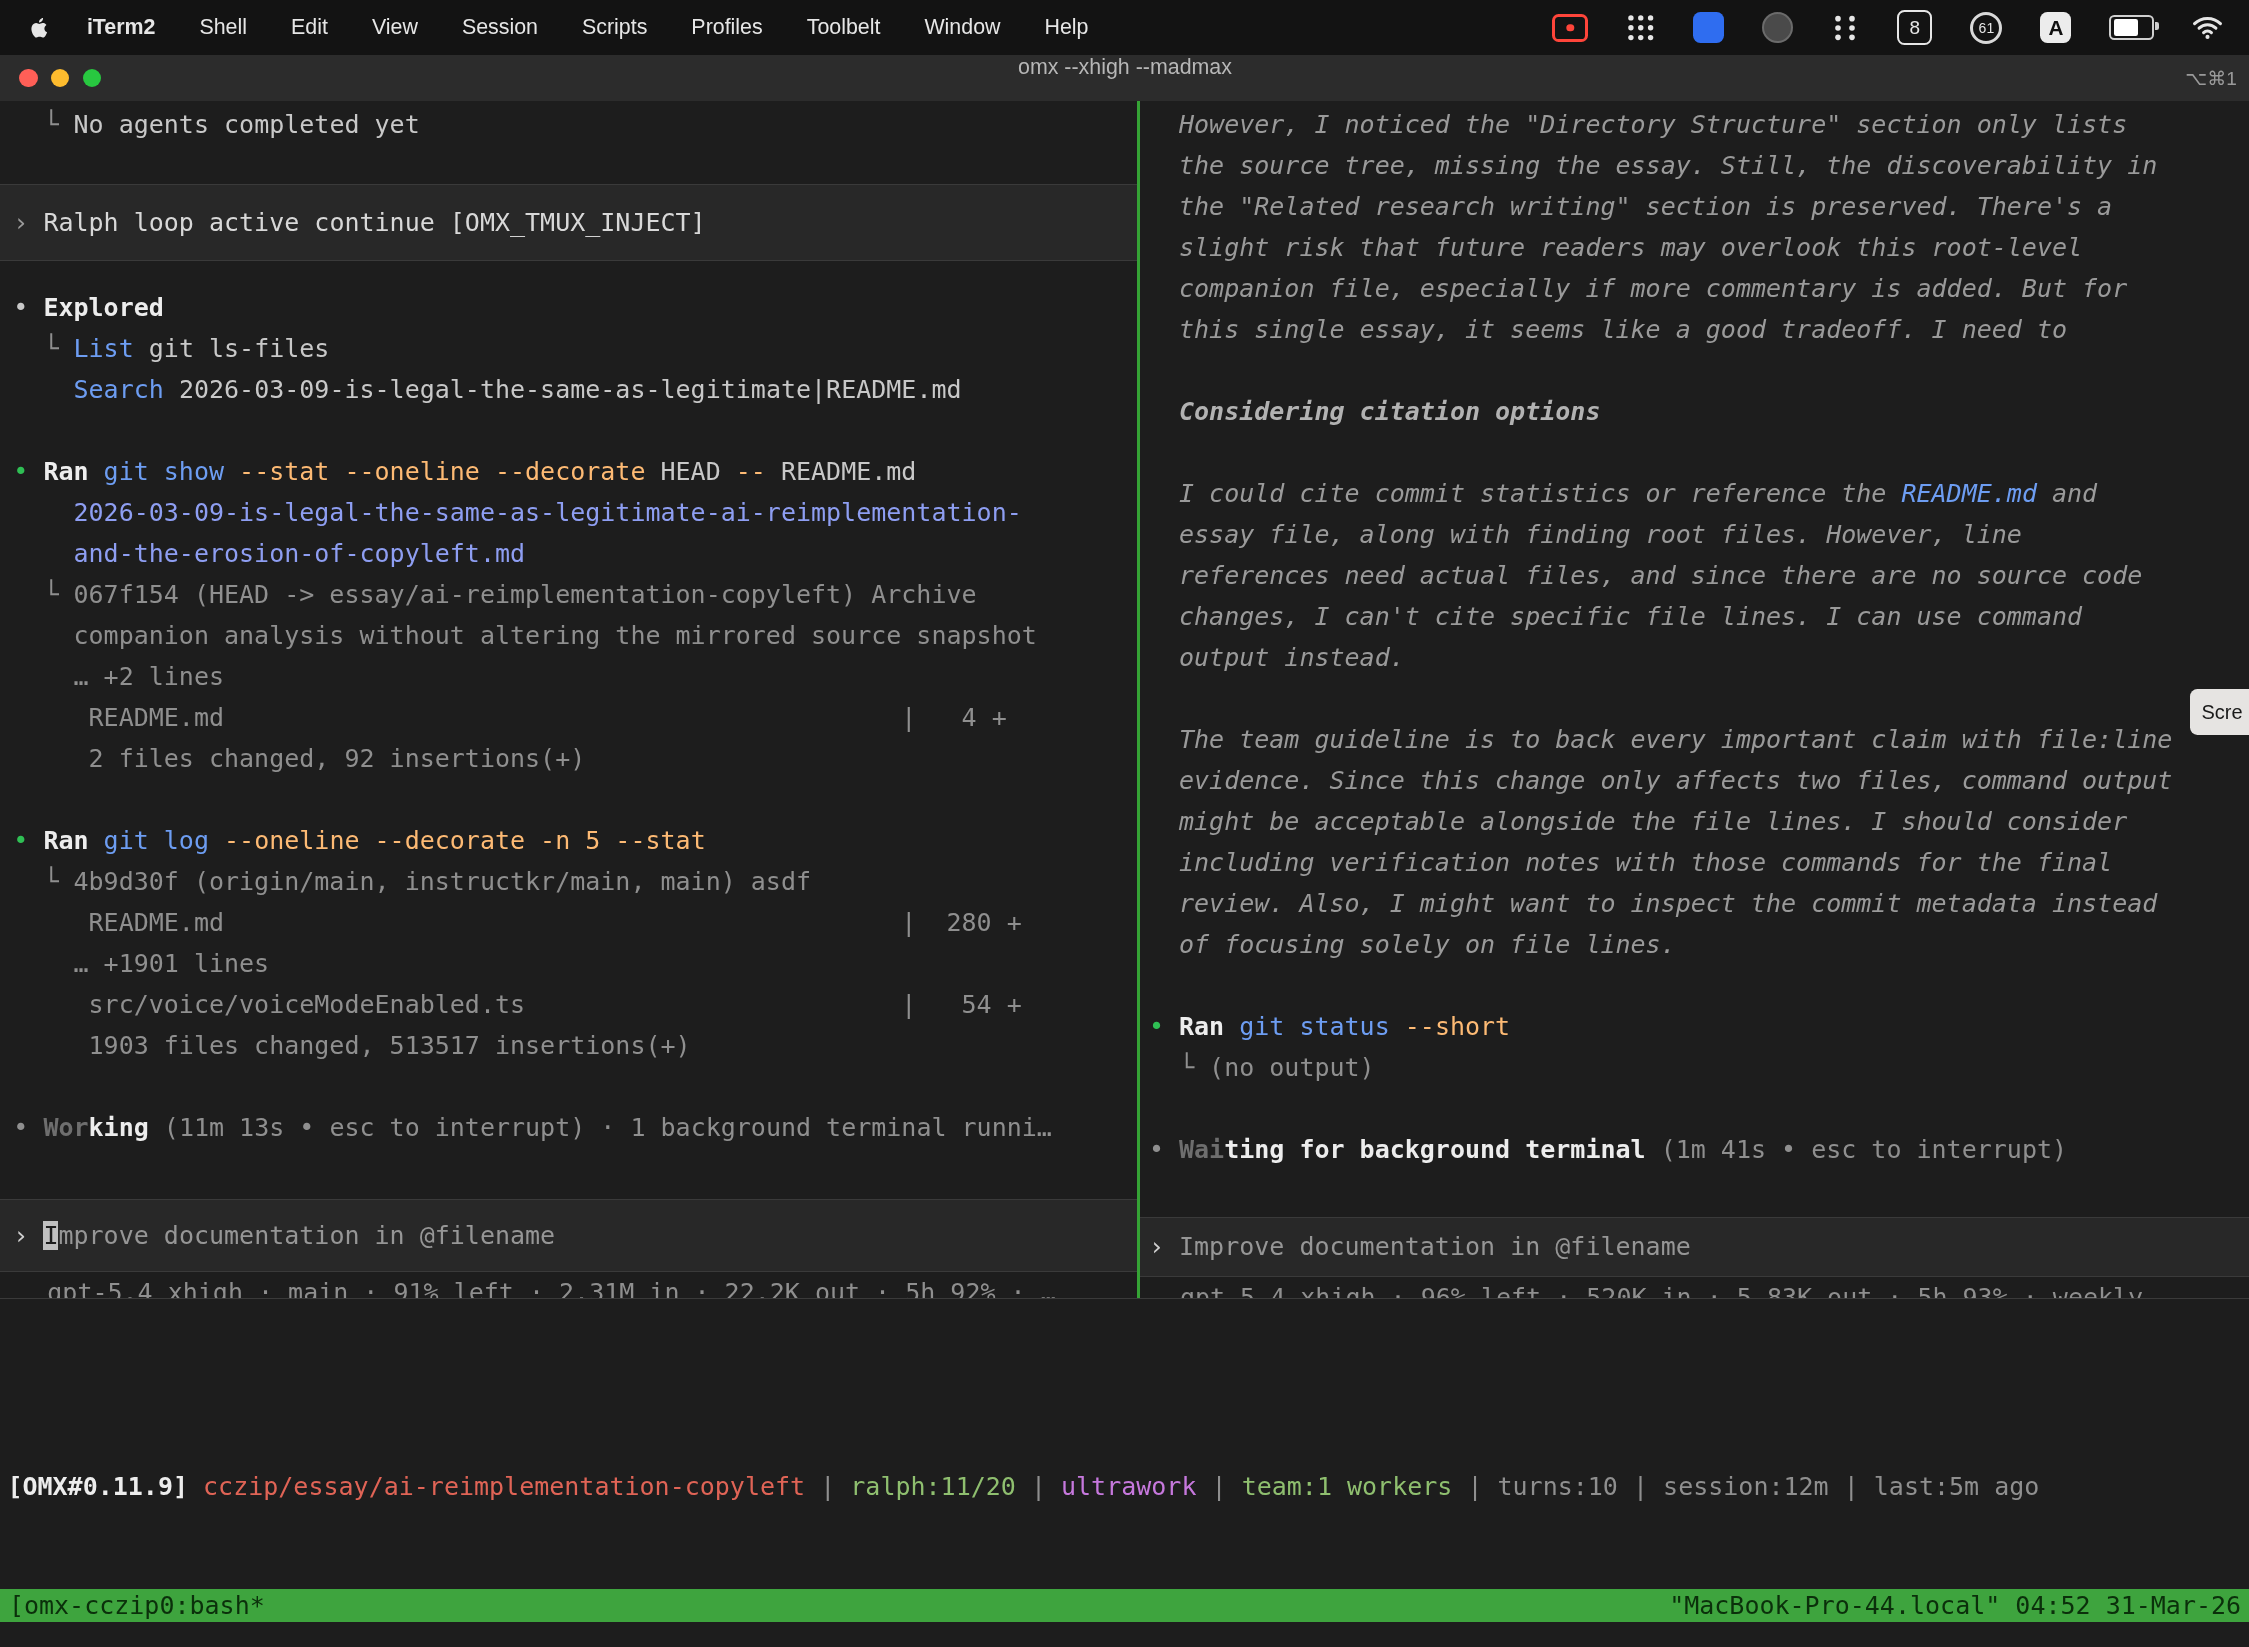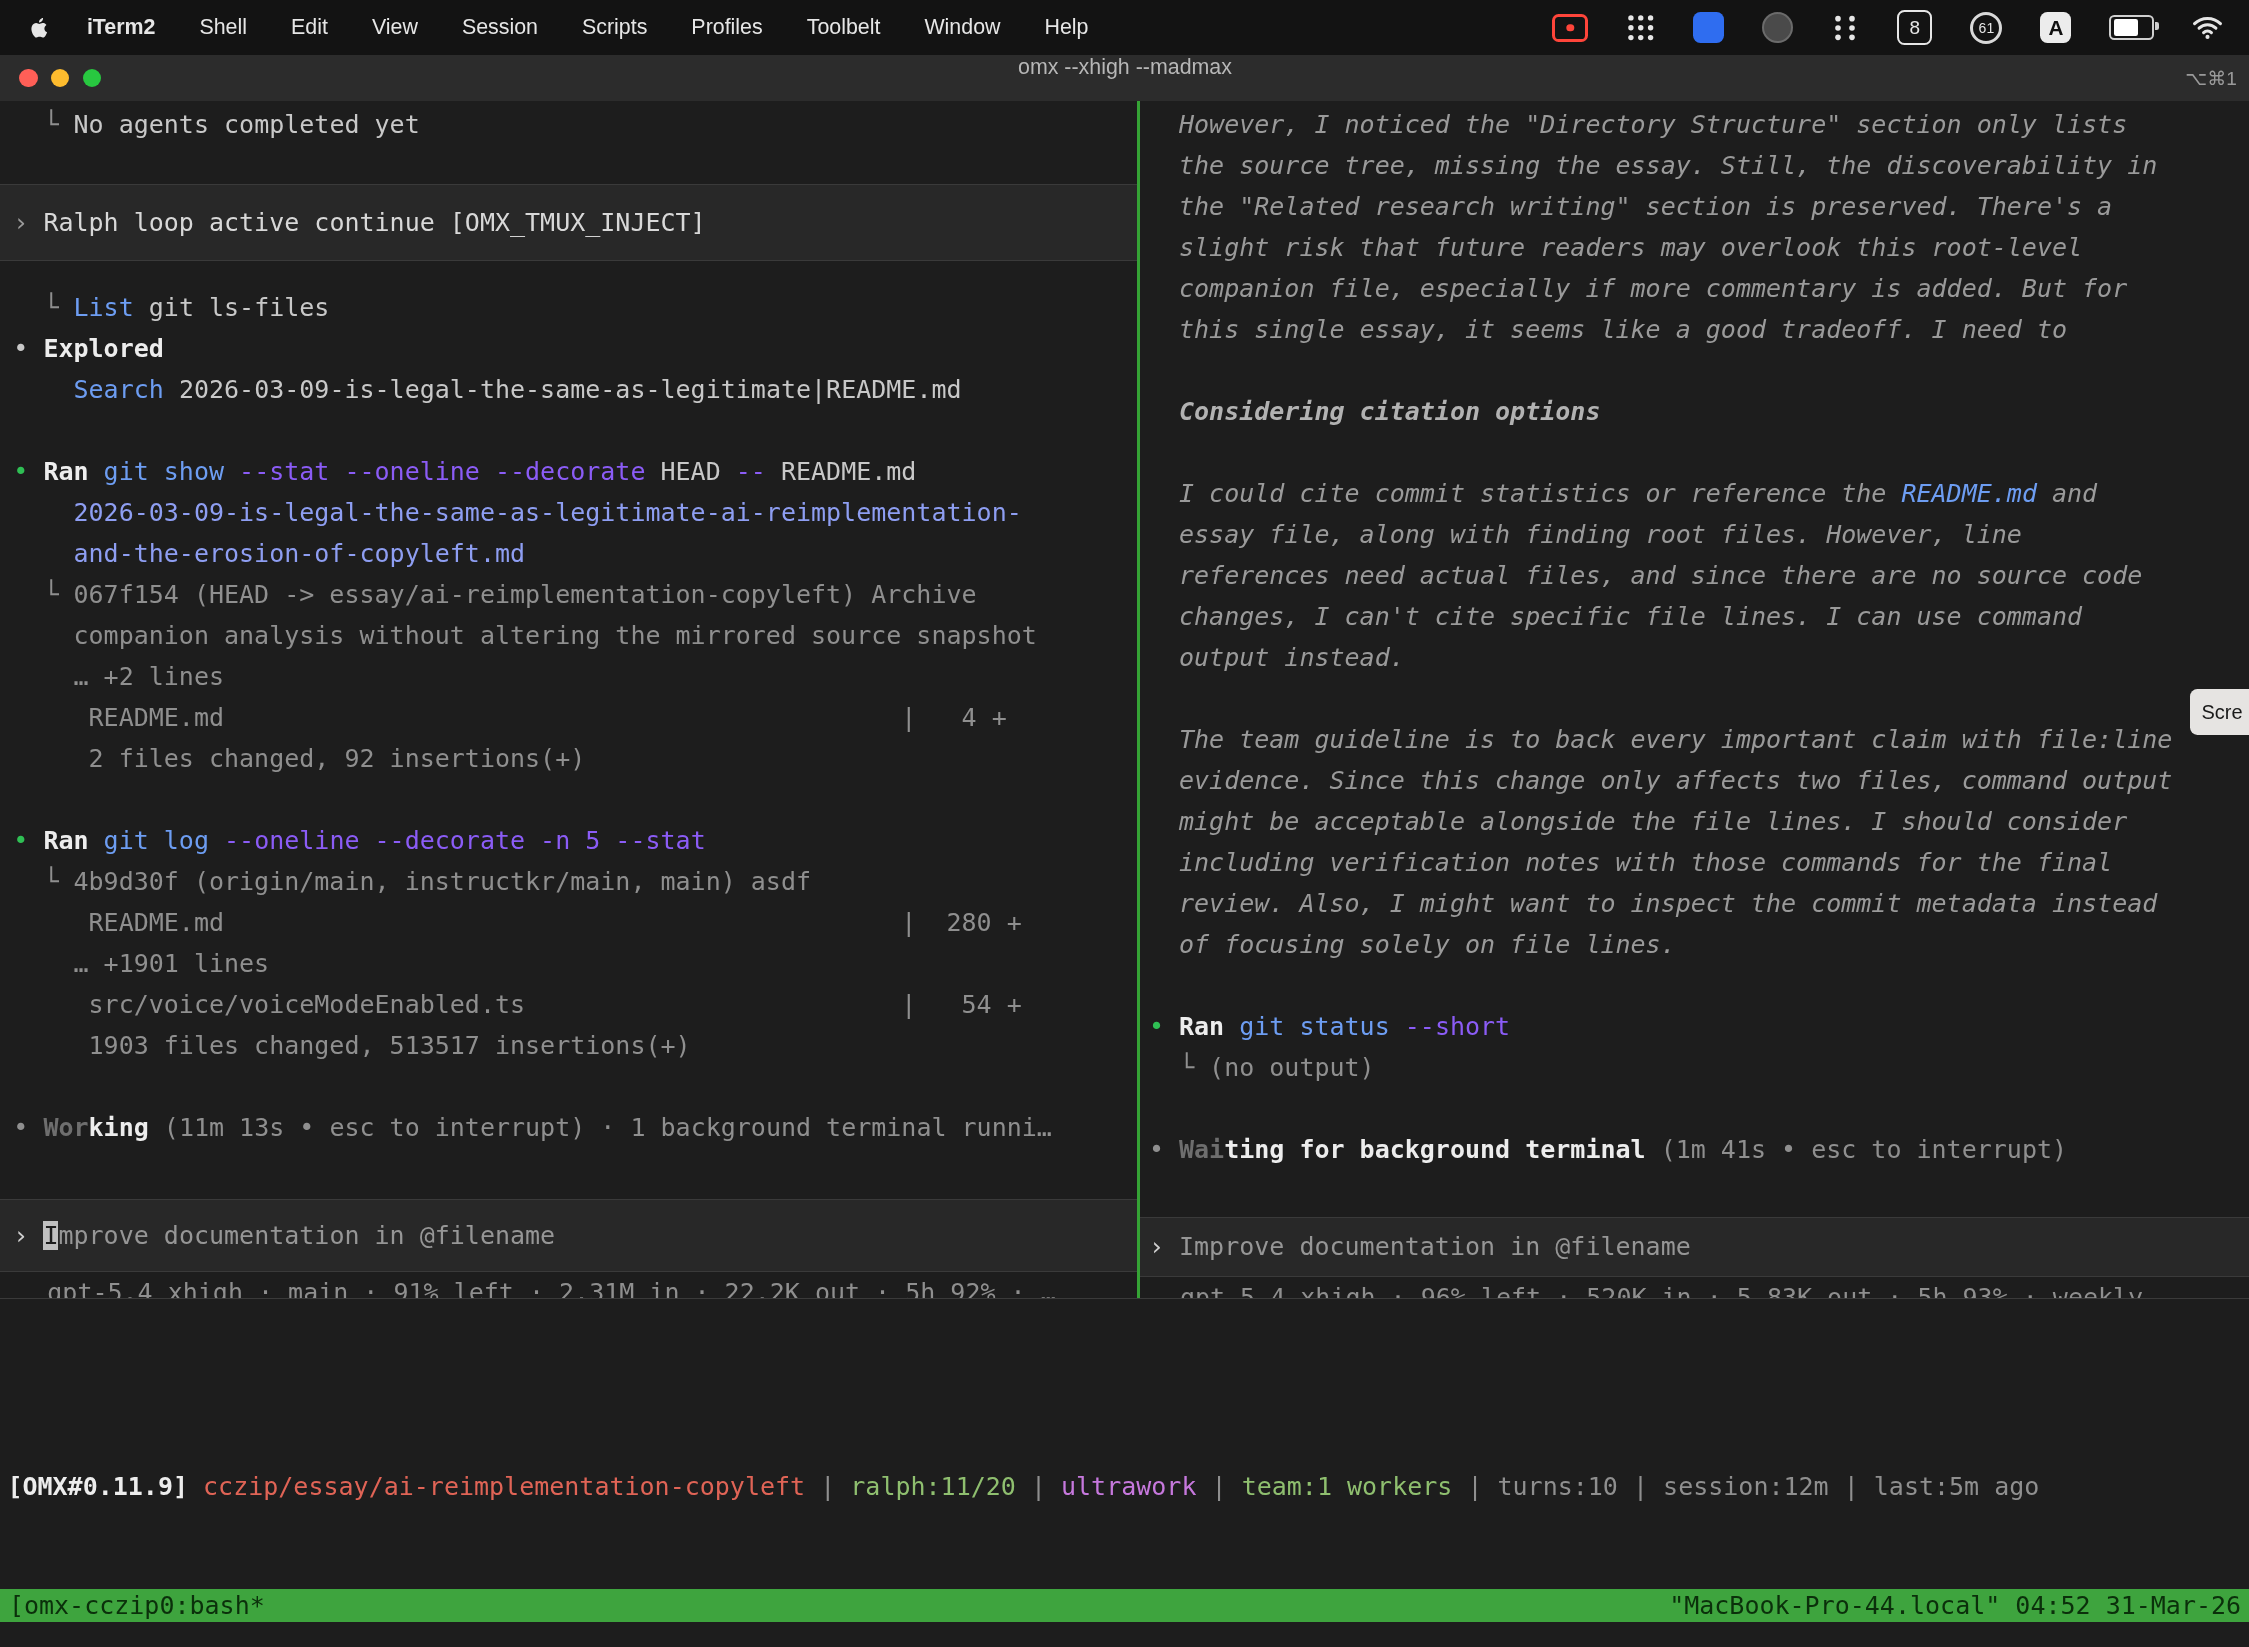--- a/index.html
+++ b/index.html
@@ -45,21 +45,21 @@
          background:#1d1d1d;border-bottom:0.7px solid #3a3a3a;box-sizing:border-box;}
   .pane{display:flex;flex-direction:column;overflow:hidden;box-sizing:border-box;font-size:25px;}
   .pane-left{width:1137px;padding:3px 0 0 13.3px;}
   .divider{width:3px;background:#35a335;}
   .pane-right{flex:1;padding:3px 0 0 8.9px;}
   .line{min-height:41px;height:41px;line-height:41px;white-space:pre;overflow:hidden;}
 
   .c-p{color:#c8c8c8}.c-pb{color:#ededed;font-weight:bold}.c-d{color:#8f8f8f}
   .c-di{color:#9a9a9a;font-style:italic}.c-hi{color:#b2b2b2;font-style:italic;font-weight:bold}
   .c-bi{color:#6d9df2;font-style:italic}.c-g{color:#2fbf54}.c-bl{color:#6d9df2}
-  .c-rd{color:#8b5cf6}.c-lv{color:#8e9ef2}.c-sh{color:#6e6e6e;font-weight:bold}
+  .c-rd{color:#fdba74}.c-lv{color:#8e9ef2}.c-sh{color:#6e6e6e;font-weight:bold}
   .c-gr{color:#8fbf6f}.c-mg{color:#c678dd}.c-re{color:#e06456}
 
   .notice-box{margin:39px 0 0 -13.3px;width:1137px;height:122px;background:#282828;
               border-top:0.7px solid #3a3a3a;border-bottom:0.7px solid #3a3a3a;
               display:flex;align-items:center;padding-left:13.3px;box-sizing:border-box;white-space:pre;}
   .notice-box .prompt{color:#9a9a9a;} .notice-box .txt{color:#d8d8d8;}
   .gap{height:41px;}
 
   .input-box{height:115px;background:#282828;border-top:0.7px solid #3a3a3a;border-bottom:0.7px solid #3a3a3a;
              display:flex;align-items:center;padding-left:13.3px;box-sizing:border-box;white-space:pre;}
@@ -164,22 +164,22 @@
 
     <div class="pane pane-left">
       <div>
           <div class="line"><span class="c-d">  └ </span><span class="c-p">No agents completed yet</span></div>
         </div>
       <div class="notice-box">
         <span class="prompt">› </span><span class="txt">Ralph loop active continue [OMX_TMUX_INJECT]</span>
       </div>
       <div class="gap"></div>
       <div>
+          <div class="line"><span class="c-p">• </span><span class="c-pb">Explored</span></div>
           <div class="line"><span class="c-d">  └ </span><span class="c-bl">List</span><span class="c-p"> git ls-files</span></div>
-          <div class="line"><span class="c-p">• </span><span class="c-pb">Explored</span></div>
           <div class="line"><span class="c-p">    </span><span class="c-bl">Search</span><span class="c-p"> 2026-03-09-is-legal-the-same-as-legitimate|README.md</span></div>
           <div class="line"></div>
           <div class="line"><span class="c-g">• </span><span class="c-pb">Ran</span><span class="c-bl"> git show</span><span class="c-rd"> --stat --oneline --decorate</span><span class="c-p"> HEAD</span><span class="c-rd"> --</span><span class="c-p"> README.md</span></div>
           <div class="line"><span class="c-lv">    2026-03-09-is-legal-the-same-as-legitimate-ai-reimplementation-</span></div>
           <div class="line"><span class="c-lv">    and-the-erosion-of-copyleft.md</span></div>
           <div class="line"><span class="c-d">  └ 067f154 (HEAD -&gt; essay/ai-reimplementation-copyleft) Archive</span></div>
           <div class="line"><span class="c-d">    companion analysis without altering the mirrored source snapshot</span></div>
           <div class="line"><span class="c-d">    … +2 lines</span></div>
           <div class="line"><span class="c-d">     README.md                                             |   4 +</span></div>
           <div class="line"><span class="c-d">     2 files changed, 92 insertions(+)</span></div>

